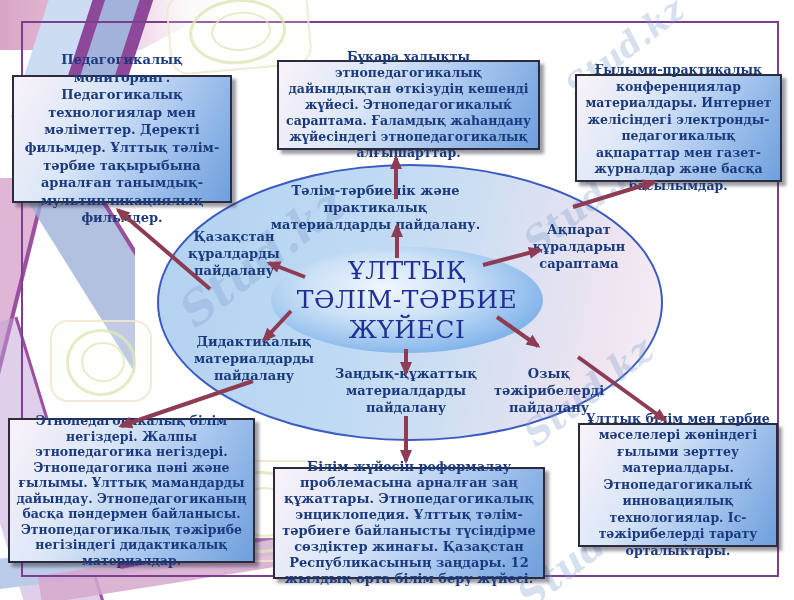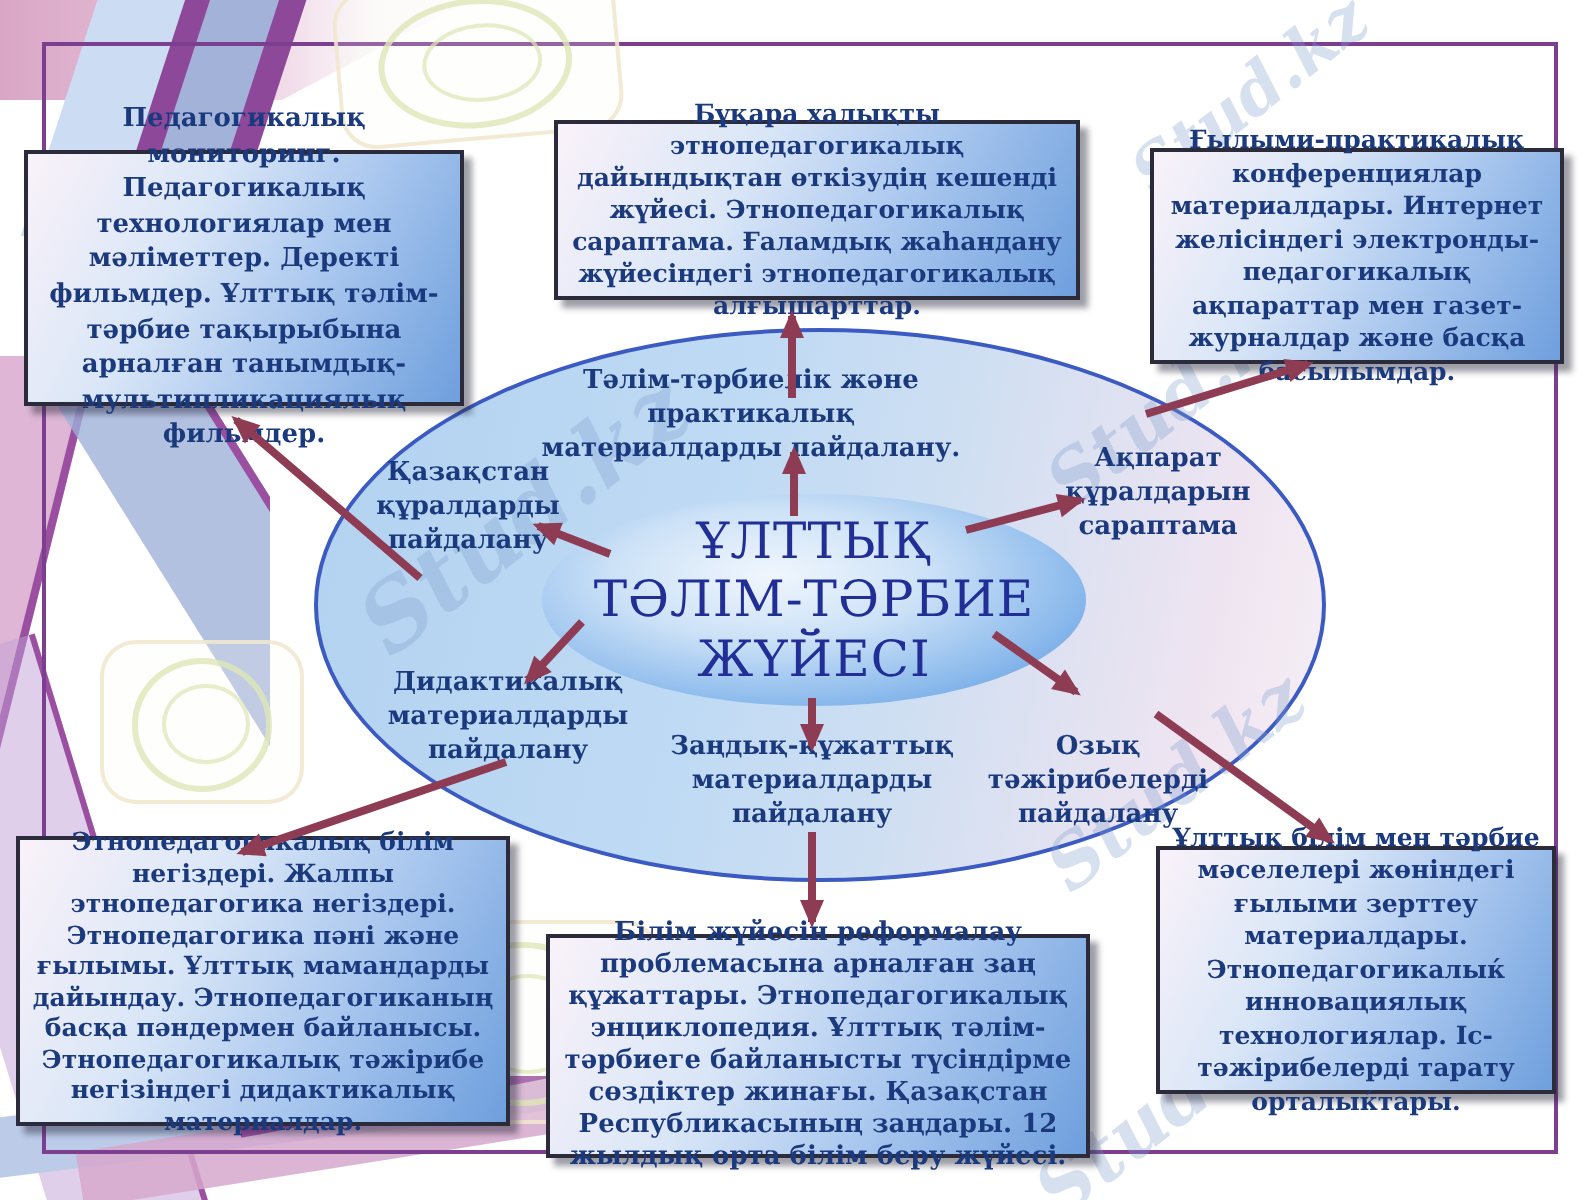--- a/index.html
+++ b/index.html
@@ -128,21 +128,21 @@
 <div class="abs sat sat-tech">Қазақстан құралдарды пайдалану</div>
 <div class="abs sat sat-didakt">Дидактикалық материалдарды пайдалану</div>
 <div class="abs sat sat-akparat">Ақпарат құралдарын сараптама</div>
 <div class="abs sat sat-ozyk">Озық тәжірибелерді пайдалану</div>
 <div class="abs sat sat-zan">Заңдық-құжаттық материалдарды пайдалану</div>
 
 <div class="abs nbox box-tl">
   <span>Педагогикалық мониторинг. Педагогикалық технологиялар мен мәліметтер. Деректі фильмдер. Ұлттық тәлім-тәрбие тақырыбына арналған танымдық-мультипликациялық фильмдер.</span>
 </div>
 <div class="abs nbox box-tc">
-  <span>Бұқара халықты этнопедагогикалық дайындықтан өткізудің кешенді жүйесі. Этнопедагогикалық сараптама. Ғаламдық жаһандану жүйесіндегі этнопедагогикалық алғышарттар.</span>
+  <span>Бұқара халықты этнопедагогикалық дайындықтан өткізудің кешенді жүйесі. Этнопедагогикалыќ сараптама. Ғаламдық жаһандану жүйесіндегі этнопедагогикалық алғышарттар.</span>
 </div>
 <div class="abs nbox box-tr">
   <span>Ғылыми-практикалық конференциялар материалдары. Интернет желісіндегі электронды-педагогикалық ақпараттар мен газет-журналдар және басқа басылымдар.</span>
 </div>
 <div class="abs nbox box-bl">
   <span>Этнопедагогикалық білім негіздері. Жалпы этнопедагогика негіздері. Этнопедагогика пәні және ғылымы. Ұлттық мамандарды дайындау. Этнопедагогиканың басқа пәндермен байланысы. Этнопедагогикалық тәжірибе негізіндегі дидактикалық материалдар.</span>
 </div>
 <div class="abs nbox box-bc">
   <span>Білім жүйесін реформалау проблемасына арналған заң құжаттары. Этнопедагогикалық энциклопедия. Ұлттық тәлім-тәрбиеге байланысты түсіндірме сөздіктер жинағы. Қазақстан Республикасының заңдары. 12 жылдық орта білім беру жүйесі.</span>
 </div>

